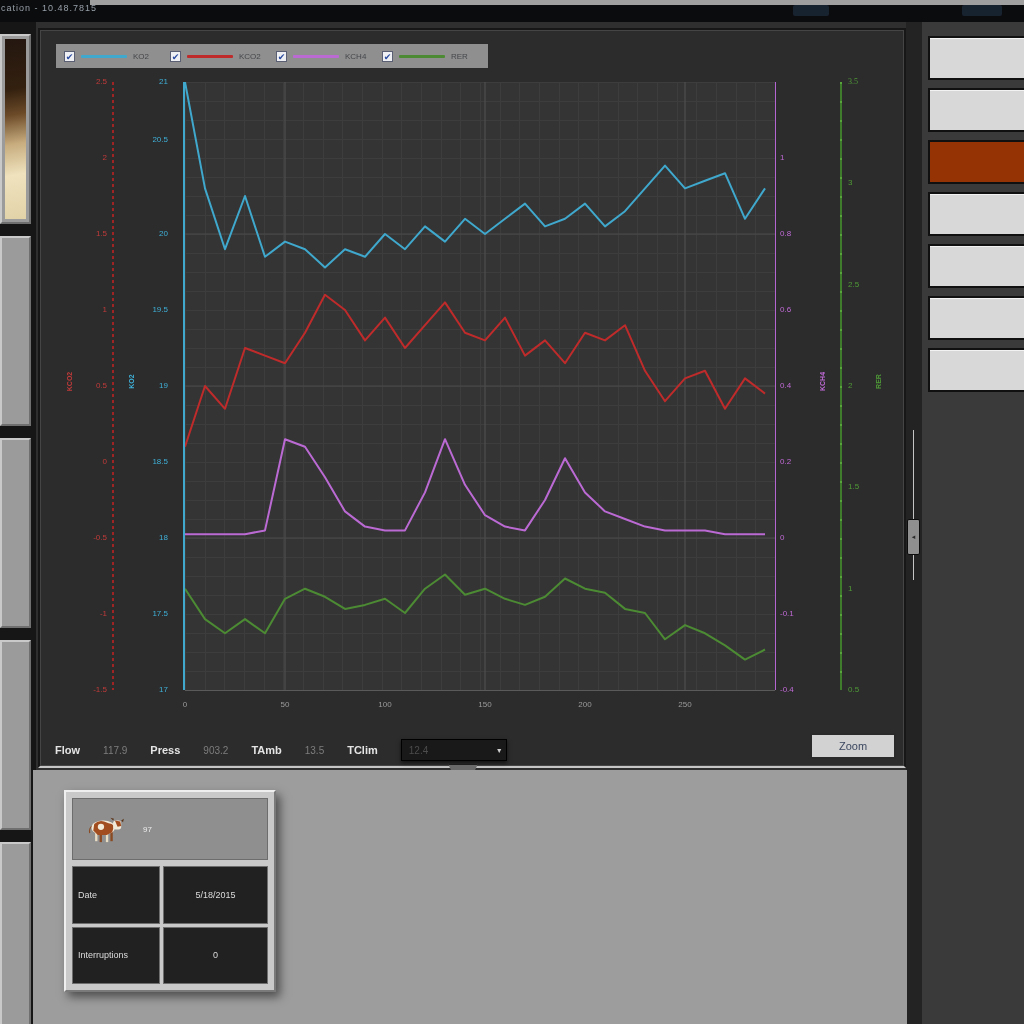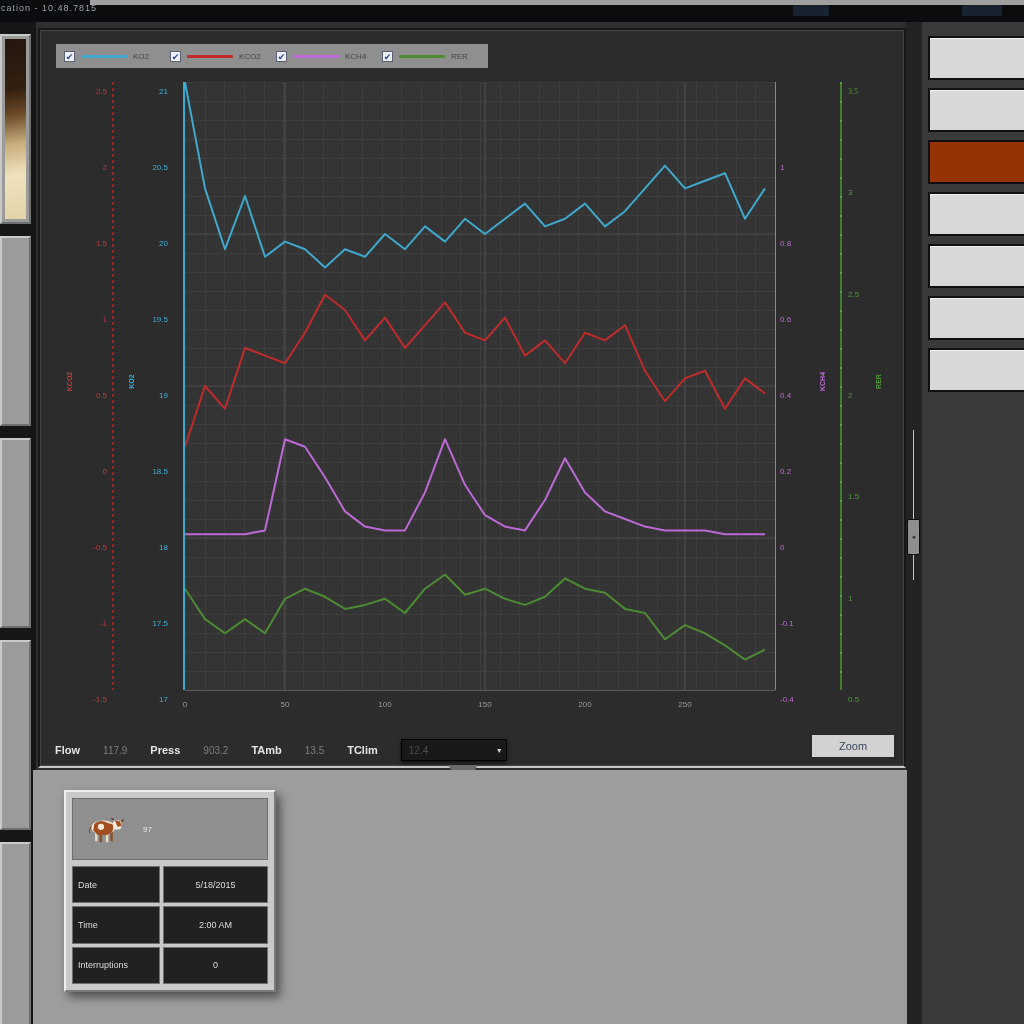--- a/index.html
+++ b/index.html
@@ -37,21 +37,21 @@
         repeating-linear-gradient(to right,#3d3d3d 0 1px,transparent 1px 19.67px),
         repeating-linear-gradient(to bottom,#3d3d3d 0 1px,transparent 1px 19px);
       border-bottom:1px solid #5a5a5a;}
   #plot svg{position:absolute;left:0;top:0;}
   #axisline-left{position:absolute;left:183px;top:82px;width:3px;height:608px;background:#3fa8cc;}
   #axisline-right{position:absolute;left:773px;top:82px;width:3px;height:608px;background:#b565d2;}
   #axisline-red{position:absolute;left:112px;top:82px;width:2px;height:608px;
       background:repeating-linear-gradient(to bottom,#a02424 0 3px,transparent 3px 6px);}
   #axisline-green{position:absolute;left:840px;top:82px;width:2px;height:608px;background:#3f7d2c;
       background-image:repeating-linear-gradient(to bottom,#58a53c 0 2px,#3f7d2c 2px 19px);}
-  .tickcol{position:absolute;top:82px;height:618px;margin-top:10px;}
+  .tickcol{position:absolute;top:82px;height:618px;}
   .tick{position:absolute;font-size:8px;line-height:10px;white-space:nowrap;}
   .tickcol.right .tick{right:0;}
   .tickcol.left .tick{left:0;}
   .axis-title{position:absolute;font-size:7px;font-weight:bold;transform:rotate(-90deg);transform-origin:center;white-space:nowrap;}
   .xlab{position:absolute;top:700px;width:24px;text-align:center;font-size:8px;color:#9a9a9a;}
   
   #statusrow{position:absolute;left:55px;top:738px;height:24px;display:flex;align-items:center;gap:23px;}
   .st-label{font-size:11px;font-weight:bold;color:#e4e4e4;}
   .st-value{font-size:10px;color:#7d7d7d;}
   #tclim-dropdown{width:106px;height:22px;background:#191919;border:1px solid #000;box-sizing:border-box;
@@ -159,21 +159,21 @@
         <polyline points="0.0,0.0 20.0,106.4 40.0,167.2 60.0,114.0 80.0,174.8 100.0,159.6 120.0,167.2 140.0,185.4 160.0,167.2 180.0,174.8 200.0,152.0 220.0,167.2 240.0,144.4 260.0,159.6 280.0,136.8 300.0,152.0 320.0,136.8 340.0,121.6 360.0,144.4 380.0,136.8 400.0,121.6 420.0,144.4 440.0,129.2 460.0,106.4 480.0,83.6 500.0,106.4 520.0,98.8 540.0,91.2 560.0,136.8 580.0,106.4" fill="none" stroke="#3fa8cc" stroke-width="2" stroke-linejoin="round"></polyline>
         <polyline points="0.0,364.8 20.0,304.0 40.0,326.8 60.0,266.0 80.0,273.6 100.0,281.2 120.0,250.8 140.0,212.8 160.0,228.0 180.0,258.4 200.0,235.6 220.0,266.0 240.0,243.2 260.0,220.4 280.0,250.8 300.0,258.4 320.0,235.6 340.0,273.6 360.0,258.4 380.0,281.2 400.0,250.8 420.0,258.4 440.0,243.2 460.0,288.8 480.0,319.2 500.0,296.4 520.0,288.8 540.0,326.8 560.0,296.4 580.0,311.6" fill="none" stroke="#bf2b2b" stroke-width="2" stroke-linejoin="round"></polyline>
         <polyline points="0.0,452.2 20.0,452.2 40.0,452.2 60.0,452.2 80.0,448.4 100.0,357.2 120.0,364.8 140.0,395.2 160.0,429.4 180.0,444.6 200.0,448.4 220.0,448.4 240.0,410.4 260.0,357.2 280.0,402.8 300.0,433.2 320.0,444.6 340.0,448.4 360.0,418.0 380.0,376.2 400.0,410.4 420.0,429.4 440.0,437.0 460.0,444.6 480.0,448.4 500.0,448.4 520.0,448.4 540.0,452.2 560.0,452.2 580.0,452.2" fill="none" stroke="#bb6ad4" stroke-width="2" stroke-linejoin="round"></polyline>
         <polyline points="0.0,506.7 20.0,537.1 40.0,551.3 60.0,537.1 80.0,551.3 100.0,516.8 120.0,506.7 140.0,514.8 160.0,526.9 180.0,522.9 200.0,516.8 220.0,531.0 240.0,506.7 260.0,492.5 280.0,512.7 300.0,506.7 320.0,516.8 340.0,522.9 360.0,514.8 380.0,496.5 400.0,506.7 420.0,510.7 440.0,526.9 460.0,531.0 480.0,557.3 500.0,543.1 520.0,551.3 540.0,563.4 560.0,577.6 580.0,567.5" fill="none" stroke="#4c8b33" stroke-width="2" stroke-linejoin="round"></polyline>
       </svg>
   </div>
 
   <div id="ticks-root">
       <div class="tickcol right" style="left: 128px; width: 40px;">
         <span class="tick" style="top: -5px; color: rgb(63, 176, 216);">21</span>
-        <span class="tick" style="top: 71px; color: rgb(63, 176, 216); text-align: right;">20.5</span>
+        <span class="tick" style="top: 53px; color: rgb(63, 176, 216); text-align: right;">20.5</span>
         <span class="tick" style="top: 147px; color: rgb(63, 176, 216);">20</span>
         <span class="tick" style="top: 223px; color: rgb(63, 176, 216);">19.5</span>
         <span class="tick" style="top: 299px; color: rgb(63, 176, 216);">19</span>
         <span class="tick" style="top: 375px; color: rgb(63, 176, 216);">18.5</span>
         <span class="tick" style="top: 451px; color: rgb(63, 176, 216);">18</span>
         <span class="tick" style="top: 527px; color: rgb(63, 176, 216);">17.5</span>
         <span class="tick" style="top: 603px; color: rgb(63, 176, 216);">17</span>
       </div>
       <div class="axis-title" style="left: 111px; top: 378px; width: 40px; text-align: center; position: absolute; color: rgb(63, 176, 216);">KO2</div>
       <div class="tickcol right" style="left: 67px; width: 40px;">
@@ -274,24 +274,20 @@
           <path d="M40 5 l3 -2 -1 4 z" fill="#5b3317"></path>
         </svg>
         <span id="animal-id">97</span>
       </div>
       <div id="card-rows">
   <div class="crow">
     <span class="cl">Date</span>
     <span class="cv">5/18/2015</span>
   </div>
 
-  <div class="crow">
-    <span class="cl">Time</span>
-    <span class="cv">2:00 AM</span>
-  </div>
 
 
   <div class="crow">
     <span class="cl">Interruptions</span>
     <span class="cv">0</span>
   </div>
 </div>
     </div>
   </div>
 </div>

